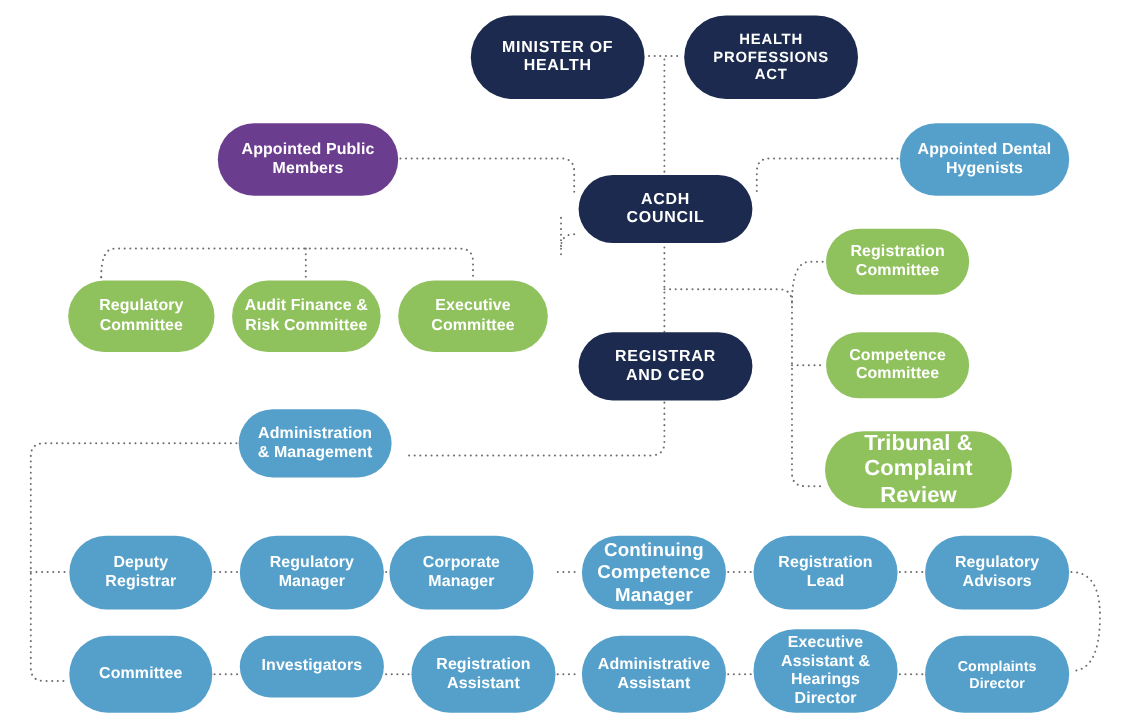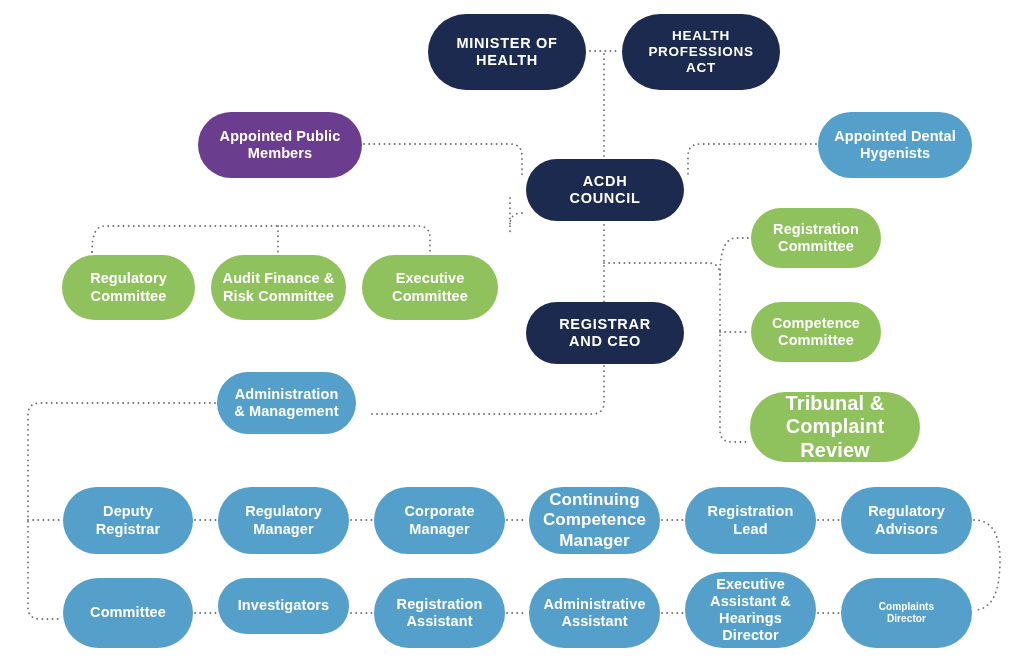--- a/index.html
+++ b/index.html
@@ -99,34 +99,34 @@
 AND CEO</div>
     <div class="node green" style="left: 750px; top: 392px; width: 170px; height: 70px; font-size: 20px; border-radius: 35px;">Hearing Tribunal &amp;
 Complaint Review
 Committee</div>
     <div class="node blue" style="left: 63px; top: 487px; width: 130px; height: 67px; font-size: 14.5px; border-radius: 34px;">Deputy
 Registrar</div>
     <div class="node blue" style="left: 217px; top: 372px; width: 139px; height: 62px; font-size: 14.5px; border-radius: 31px;">Administration
 &amp; Management</div>
     <div class="node blue" style="left: 218px; top: 487px; width: 131px; height: 67px; font-size: 14.5px; border-radius: 34px;">Regulatory
 Manager</div>
-    <div class="node blue" style="left: 374px; top: 487px; width: 131px; height: 67px; font-size: 14.5px; border-radius: 34px;">Corporate
+    <div class="node blue" style="left: 354px; top: 487px; width: 131px; height: 67px; font-size: 14.5px; border-radius: 34px;">Corporate
 Manager</div>
     <div class="node blue" style="left: 529px; top: 487px; width: 131px; height: 67px; font-size: 17px; border-radius: 34px;">Continuing
 Competence
 Manager</div>
     <div class="node blue" style="left: 685px; top: 487px; width: 131px; height: 67px; font-size: 14.5px; border-radius: 34px;">Registration
 Lead</div>
     <div class="node blue" style="left: 841px; top: 487px; width: 131px; height: 67px; font-size: 14.5px; border-radius: 34px;">Regulatory
 Advisors</div>
     <div class="node blue" style="left: 63px; top: 578px; width: 130px; height: 70px; font-size: 14.5px; border-radius: 35px;">Committee</div>
     <div class="node blue" style="left: 218px; top: 578px; width: 131px; height: 56px; font-size: 14.5px; border-radius: 35px;">Investigators</div>
     <div class="node blue" style="left: 374px; top: 578px; width: 131px; height: 70px; font-size: 14.5px; border-radius: 35px;">Registration
 Assistant</div>
     <div class="node blue" style="left: 529px; top: 578px; width: 131px; height: 70px; font-size: 14.5px; border-radius: 35px;">Administrative
 Assistant</div>
     <div class="node blue" style="left: 685px; top: 572px; width: 131px; height: 76px; font-size: 14.5px; border-radius: 38px;">Executive
 Assistant &amp;
 Hearings
 Director</div>
-    <div class="node blue" style="left: 841px; top: 578px; width: 131px; height: 70px; font-size: 10px; border-radius: 35px;">Complaints
+    <div class="node blue" style="left: 841px; top: 578px; width: 131px; height: 70px; font-size: 13px; border-radius: 35px;">Complaints
 Director</div>
   </div>
 
 </body></html>

